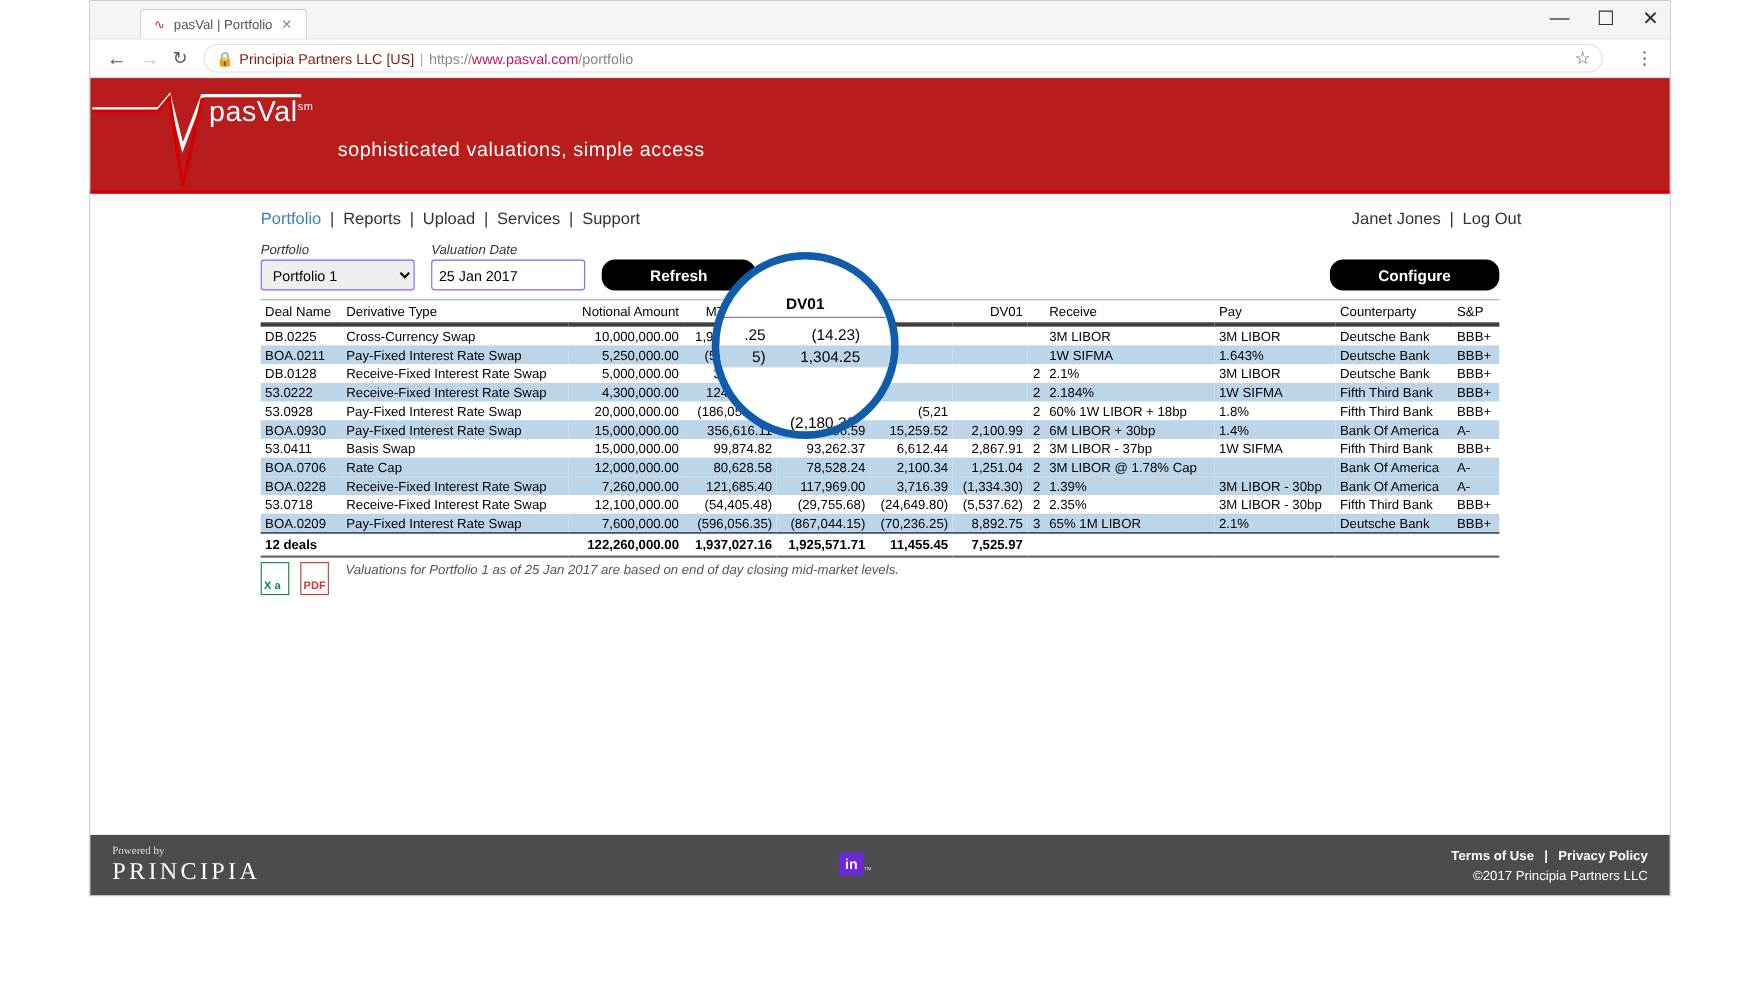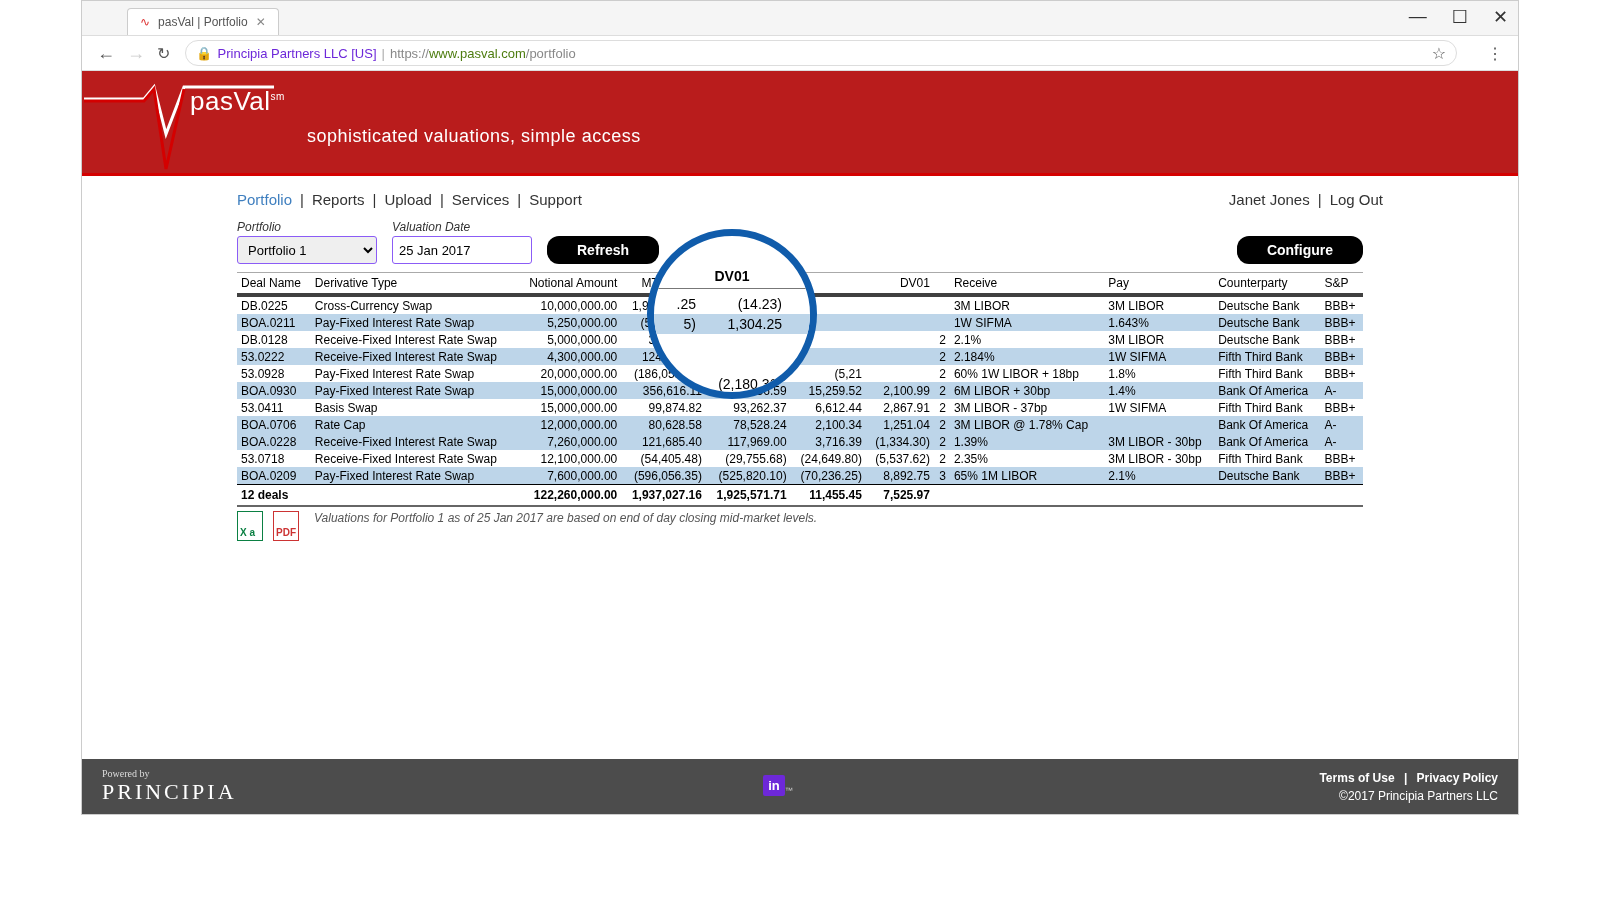--- a/index.html
+++ b/index.html
@@ -9,40 +9,40 @@
   .window-controls span { cursor: default; }
   .tab-bar { height: 35px; background: #f5f5f5; display: flex; align-items: flex-end; padding: 4px 45px 0 45px; border-bottom: 1px solid #ddd; }
   .tab { background: #fff; border: 1px solid #ccc; border-bottom: none; border-top-left-radius: 4px; border-top-right-radius: 4px; padding: 6px 12px; display: flex; align-items: center; gap: 8px; font-size: 12px; color: #555; }
   .tab-favicon { color: #d33; font-family: monospace; }
   .tab-close { cursor: pointer; color: #888; }
   .addr-bar { height: 35px; background: #fff; display: flex; align-items: center; padding: 0 15px; border-bottom: 1px solid #ddd; gap: 10px; }
   .nav-btn { color: #555; font-size: 18px; width: 20px; cursor: pointer; user-select: none; }
   .reload-btn { color: #555; font-size: 16px; cursor: pointer; margin-right: 5px; }
   .url-container { flex: 1; border: 1px solid #ddd; border-radius: 15px; height: 26px; display: flex; align-items: center; padding: 0 10px; font-size: 13px; color: #555; }
   .lock-icon { color: #4caf50; margin-right: 5px; }
-  .secure-text { color: #6d28d9; }
+  .secure-text { color: #7f1d1d; }
   .star-icon { font-size: 16px; color: #555; cursor: pointer; }
   .menu-icon { font-size: 16px; color: #555; margin-left: 20px; cursor: pointer; }
   .content-area { position: relative; height: calc(100% - 70px); overflow: hidden; }
   .pasval-header { background: #b91c1c; height: 105px; position: relative; font-family: "Century Gothic", sans-serif; }
   .pasval-logo-container { position: absolute; top: 15px; left: 40px; }
   .pasval-logo-text { color: #fff; font-size: 26px; font-weight: 300; letter-spacing: 0.5px; }
   .tagline { position: absolute; top: 55px; left: 225px; color: #fff; font-size: 18px; font-weight: 300; letter-spacing: 0.5px; }
   .red-line { position: absolute; bottom: 0; left: 0; width: 100%; height: 3px; background: #d40000; }
   .logo-swoop { position:absolute; left:-8px; top:8px; }
   .nav-row { display: flex; justify-content: space-between; padding: 15px 135px 12px 155px; font-size: 15px; }
   .nav-left, .nav-right { display: flex; gap: 0; }
   .nav-item { cursor: pointer; color: #333; }
   .nav-item:first-child.active { color: #3F7FBF; }
   .nav-sep { color: #333; margin: 0 8px; }
   .filter-row { display: flex; align-items: flex-end; padding: 0 155px; gap: 15px; }
   .filter-group { display: flex; flex-direction: column; }
   .filter-label { font-size: 12px; font-style: italic; color: #333; margin-bottom: 2px; }
   select, input[type=text] { border: 1px solid #8b5cf6; border-radius: 3px; padding: 4px 6px; font-size: 13px; height: 28px; }
-  .btn { background: #000; color: #fff; border: none; border-radius: 12px; padding: 6px 30px; font-size: 14px; font-weight: bold; cursor: pointer; height: 28px; }
+  .btn { background: #000; color: #fff; border: none; border-radius: 12px; padding: 6px 44px; font-size: 14px; font-weight: bold; cursor: pointer; height: 28px; }
   .configure-btn-wrap { margin-left: auto; }
   .table-wrap { padding: 8px 155px 0 155px; position: relative; }
   table { width: 100%; border-collapse: collapse; font-size: 12px; }
   th { text-align: left; padding: 3px 4px; border-bottom: 4px solid #404040; border-top: 1px solid #aaa; font-weight: normal; white-space: nowrap; }
   td { padding: 1.5px 4px; white-space: nowrap; }
   tr.even td { background: #bdd5e9; }
   .num { text-align: right; }
   .totals td { border-top: 1px solid #000; border-bottom: 2px solid #666; font-weight: bold; padding: 3px 4px; }
   .footnote { margin-top: 4px; color: #555; font-style: italic; font-size: 12px; }
   .export-icons { display:flex; gap:10px; margin-top:4px; }
@@ -82,21 +82,21 @@
   </div>
   <div class="addr-bar">
     <span class="nav-btn">←</span>
     <span class="nav-btn" style="color:#ccc">→</span>
     <span class="reload-btn">↻</span>
     <div class="url-container">
       <span class="lock-icon">🔒</span>
       <span class="secure-text">Principia Partners LLC [US]</span>
       <span style="color:#aaa; margin:0 5px">|</span>
       <span style="color:#888">https://</span>
-        <span style="color:#4d7c0f">www.pasval.com</span>
+        <span style="color:#be185d">www.pasval.com</span>
         <span style="color:#888">/portfolio</span>
       <span style="margin-left:auto" class="star-icon">☆</span>
     </div>
     <span class="menu-icon">⋮</span>
   </div>
 
   <div class="content-area">
     <div class="pasval-header">
       <svg class="logo-swoop" width="200" height="100">
         <path d="M10 20 L70 20 L80 8 L92 55 L110 8 L200 8" stroke="#fff" stroke-width="3" fill="none"></path>
@@ -302,21 +302,21 @@
               <td>2.35%</td>
               <td>3M LIBOR - 30bp</td>
               <td>Fifth Third Bank</td>
               <td>BBB+</td>
             </tr>
             <tr class="even">
               <td>BOA.0209</td>
               <td>Pay-Fixed Interest Rate Swap</td>
               <td class="num">7,600,000.00</td>
               <td class="num">(596,056.35)</td>
-              <td class="num">(525,820.10)</td>
+              <td class="num">(867,044.15)</td>
               <td class="num">(70,236.25)</td>
               <td class="num">8,892.75</td>
               <td class="num">3</td>
               <td>65% 1M LIBOR</td>
               <td>2.1%</td>
               <td>Deutsche Bank</td>
               <td>BBB+</td>
             </tr>
           </tbody>
         <tfoot>

